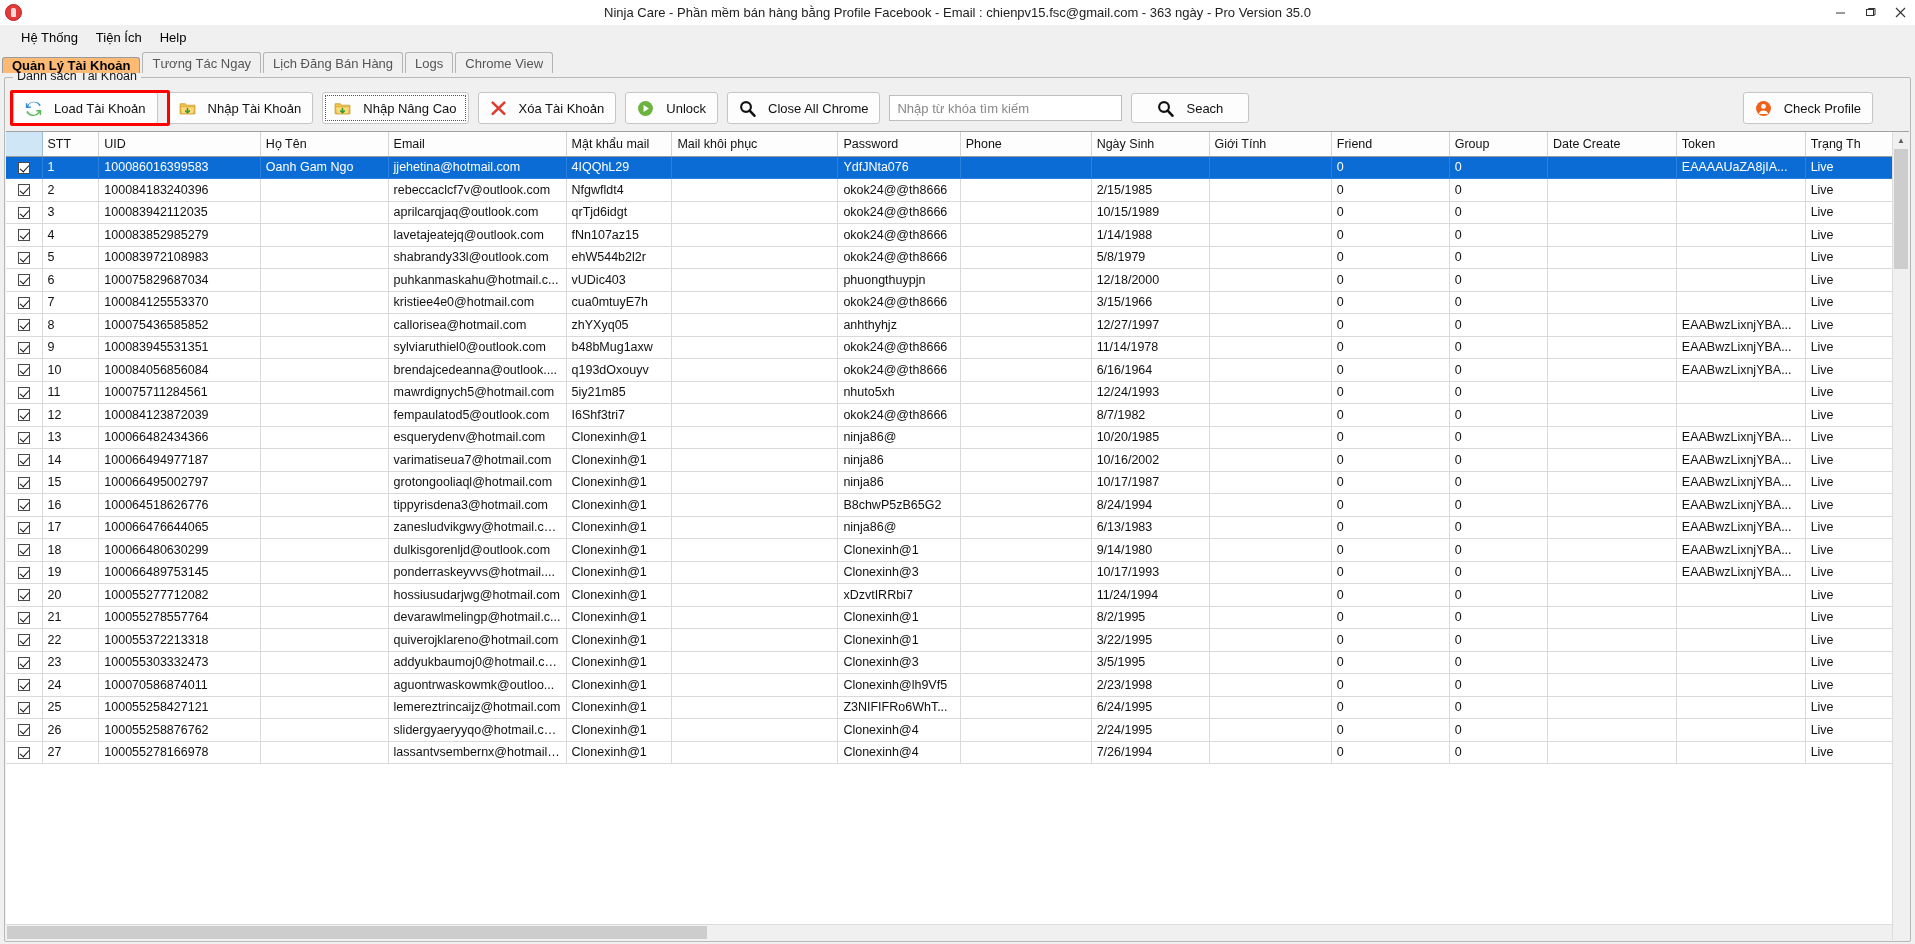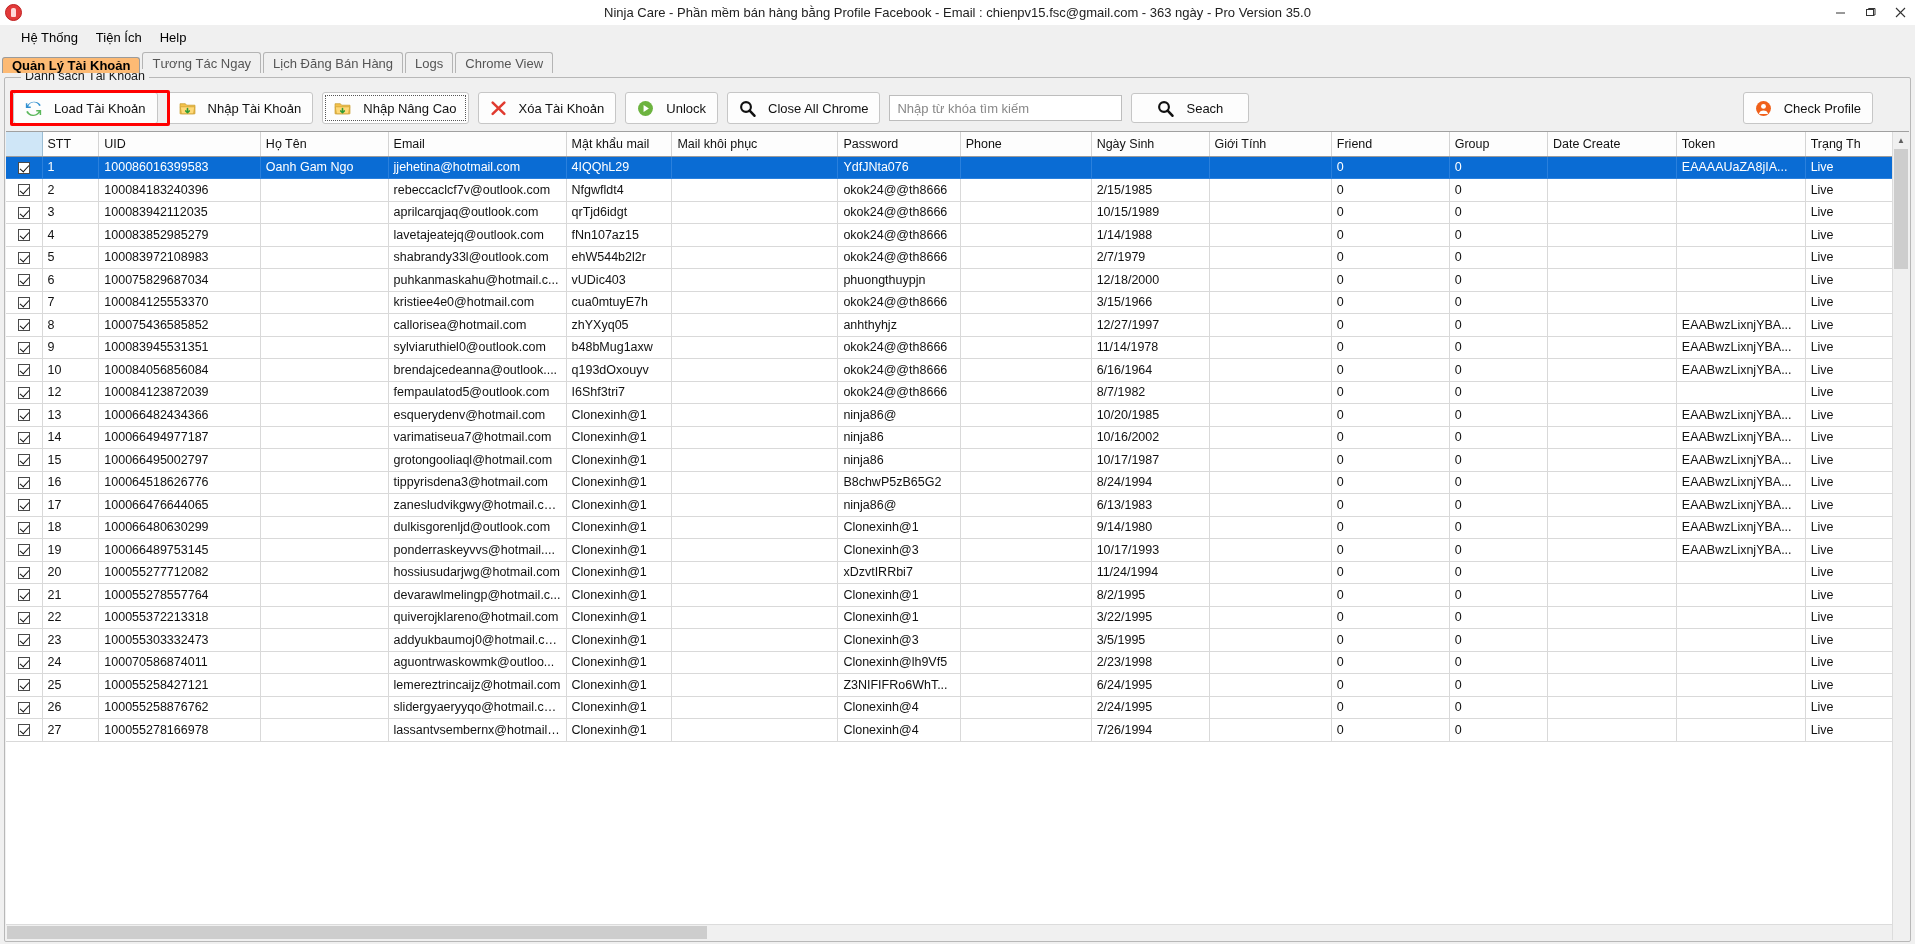--- a/index.html
+++ b/index.html
@@ -89,21 +89,21 @@
     height: calc(944px - 26px - 23px - 24px);
     position: relative;
   }
   .groupbox {
     position: absolute;
     left: 4px; top: 4px; right: 4px; bottom: 2px;
     border: 1px solid #b8b8b8;
     border-radius: 2px;
   }
   .groupbox-title {
-    position: absolute; left: 16px; top: -9px;
+    position: absolute; left: 8px; top: -9px;
     background: #f0f0f0; padding: 0 4px;
     font-size: 12.5px; color: #1a1a1a;
   }
 
   
   .toolbar {
     position: absolute; left: 1px; top: 10px; right: 1px;
     height: 40px;
     display: flex; align-items: center;
     padding-left: 7px;
@@ -472,21 +472,21 @@
             <tr>
               <td class="chk"><span class="checkbox"></span></td>
               <td>5</td>
               <td>100083972108983</td>
               <td></td>
               <td>shabrandy33l@outlook.com</td>
               <td>ehW544b2l2r</td>
               <td></td>
               <td>okok24@@th8666</td>
               <td></td>
-              <td>2/7/1979</td>
+              <td>5/8/1979</td>
               <td></td>
               <td>0</td>
               <td>0</td>
               <td></td>
               <td></td>
               <td>Live</td>
             </tr>
             <tr>
               <td class="chk"><span class="checkbox"></span></td>
               <td>6</td>
@@ -568,20 +568,38 @@
               <td>q193dOxouyv</td>
               <td></td>
               <td>okok24@@th8666</td>
               <td></td>
               <td>6/16/1964</td>
               <td></td>
               <td>0</td>
               <td>0</td>
               <td></td>
               <td>EAABwzLixnjYBA...</td>
+              <td>Live</td>
+            </tr>
+            <tr>
+              <td class="chk"><span class="checkbox"></span></td>
+              <td>11</td>
+              <td>100075711284561</td>
+              <td></td>
+              <td>mawrdignych5@hotmail.com</td>
+              <td>5iy21m85</td>
+              <td></td>
+              <td>nhuto5xh</td>
+              <td></td>
+              <td>12/24/1993</td>
+              <td></td>
+              <td>0</td>
+              <td>0</td>
+              <td></td>
+              <td></td>
               <td>Live</td>
             </tr>
             <tr>
               <td class="chk"><span class="checkbox"></span></td>
               <td>12</td>
               <td>100084123872039</td>
               <td></td>
               <td>fempaulatod5@outlook.com</td>
               <td>I6Shf3tri7</td>
               <td></td>

